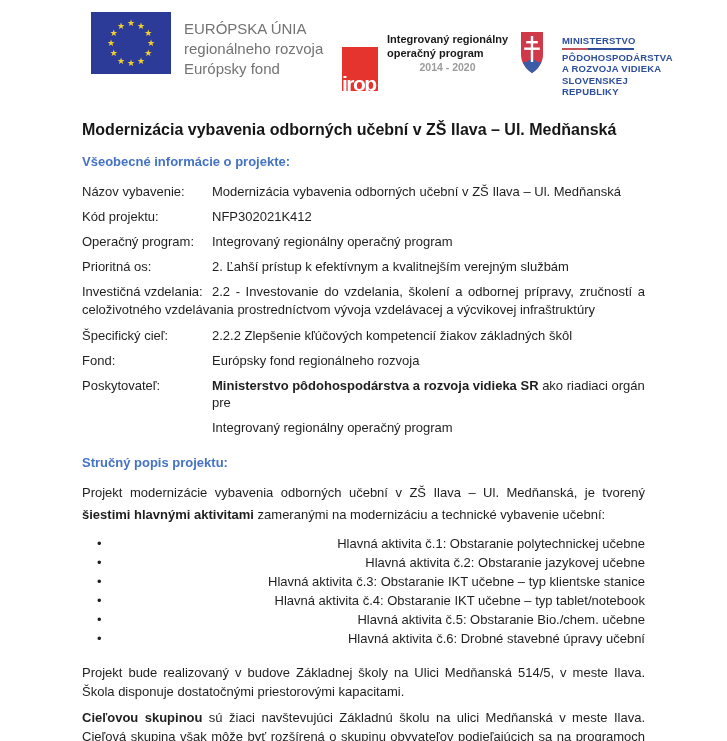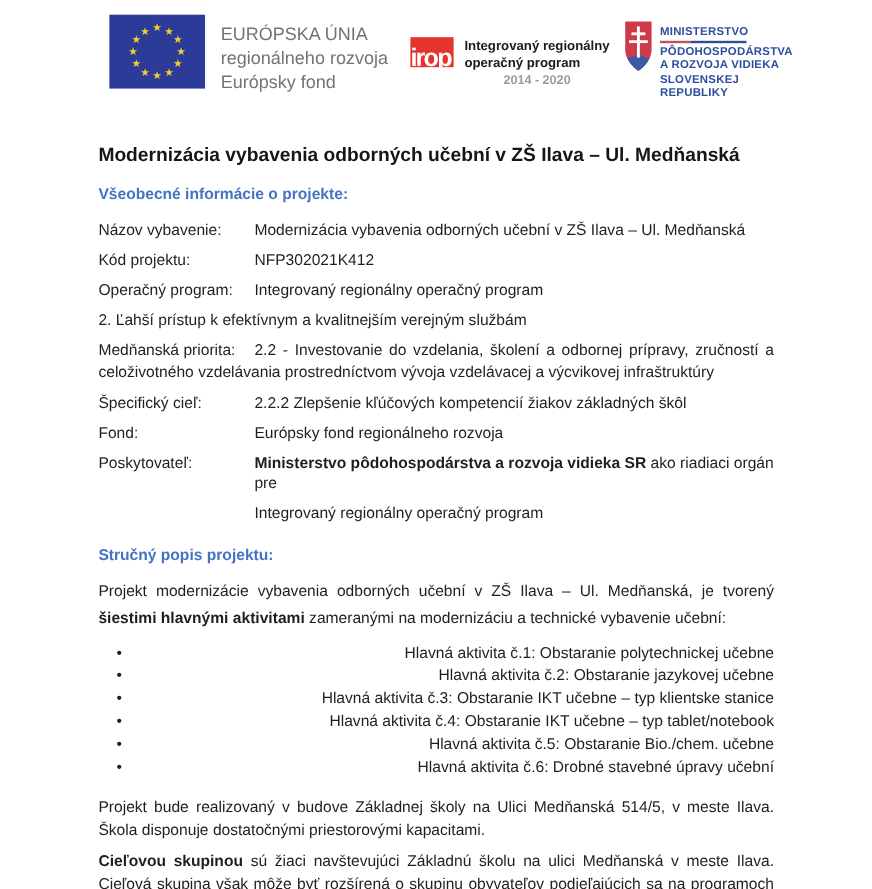--- a/index.html
+++ b/index.html
@@ -13,29 +13,29 @@
   }
 
   
   .logos { position:relative; height:80px; margin-bottom:28px; }
 
   .eu-logo { position:absolute; left:9px; top:0; display:flex; gap:13px; }
   .eu-flag svg { display:block; }
   .eu-text { font-size:15px; color:#737373; line-height:20px; padding-top:7px; }
 
   .irop-logo { position:absolute; left:260px; top:19px; display:flex; gap:9px; }
-  .irop-box { width:36px; height:25px; background:var(--irop_red,#e5332d); position:relative; overflow:hidden; flex:none; }
+  .irop-box { width:36px; height:44px; background:var(--irop_red,#e5332d); position:relative; overflow:hidden; flex:none;margin-top:16px; }
   .irop-box span {
     position:absolute; left:0px; bottom:-5px; color:#fff; font-weight:bold;
     font-size:21px; letter-spacing:-1.5px;
   }
   .irop-text { font-size:11px; font-weight:bold; line-height:14px; color:#1a1a1a; padding-top:1px; }
   .irop-years { color:#9b9b9b; font-weight:bold; font-size:10.5px;text-align:center; }
 
-  .min-logo { position:absolute; left:438px; top:5px; display:flex; gap:6px; }
+  .min-logo { position:absolute; left:438px; top:19px; display:flex; gap:18px; }
   .min-crest svg { display:block; }
   .min-text { font-size:9.5px; font-weight:bold; color:var(--ministry_blue,#2d4f9b); line-height:11.5px; padding-top:4px; letter-spacing:0.2px; }
   .min-underline { height:2px; width:72px; margin:1px 0 2px 0;
     background:linear-gradient(to right,#c4505c 0 36%, var(--ministry_blue,#2d4f9b) 36% 100%); }
 
   
   .doc-title { font-size:16px; font-weight:bold; line-height:20px; margin:0 0 13px 0; color:#161616; }
   .section-heading { color:var(--heading_blue,#4472c4); font-size:13px; font-weight:bold; line-height:17px; margin:0 0 13px 0; }
 
   .info-rows { }
@@ -143,24 +143,25 @@
     </div>
     <div class="row">
       <span class="lbl">Kód projektu:</span>
       <span class="val">NFP302021K412</span>
     </div>
     <div class="row">
       <span class="lbl">Operačný program:</span>
       <span class="val">Integrovaný regionálny operačný program</span>
     </div>
     <div class="row">
+      <span class="lbl">Prioritná os:</span>
       <span class="val">2. Ľahší prístup k efektívnym a kvalitnejším verejným službám</span>
     </div>
     <p class="row-flow">
-      <span class="lbl-inline">Medňanská priorita:</span><span>2.2 - Investovanie do vzdelania, školení a odbornej prípravy, zručností a celoživotného vzdelávania prostredníctvom vývoja vzdelávacej a výcvikovej infraštruktúry</span>
+      <span class="lbl-inline">Investičná vzdelania:</span><span>2.2 - Investovanie do vzdelania, školení a odbornej prípravy, zručností a celoživotného vzdelávania prostredníctvom vývoja vzdelávacej a výcvikovej infraštruktúry</span>
     </p>
     <div class="row">
       <span class="lbl">Špecifický cieľ:</span>
       <span class="val">2.2.2 Zlepšenie kľúčových kompetencií žiakov základných škôl</span>
     </div>
     <div class="row">
       <span class="lbl">Fond:</span>
       <span class="val">Európsky fond regionálneho rozvoja</span>
     </div>
     <div class="row">

